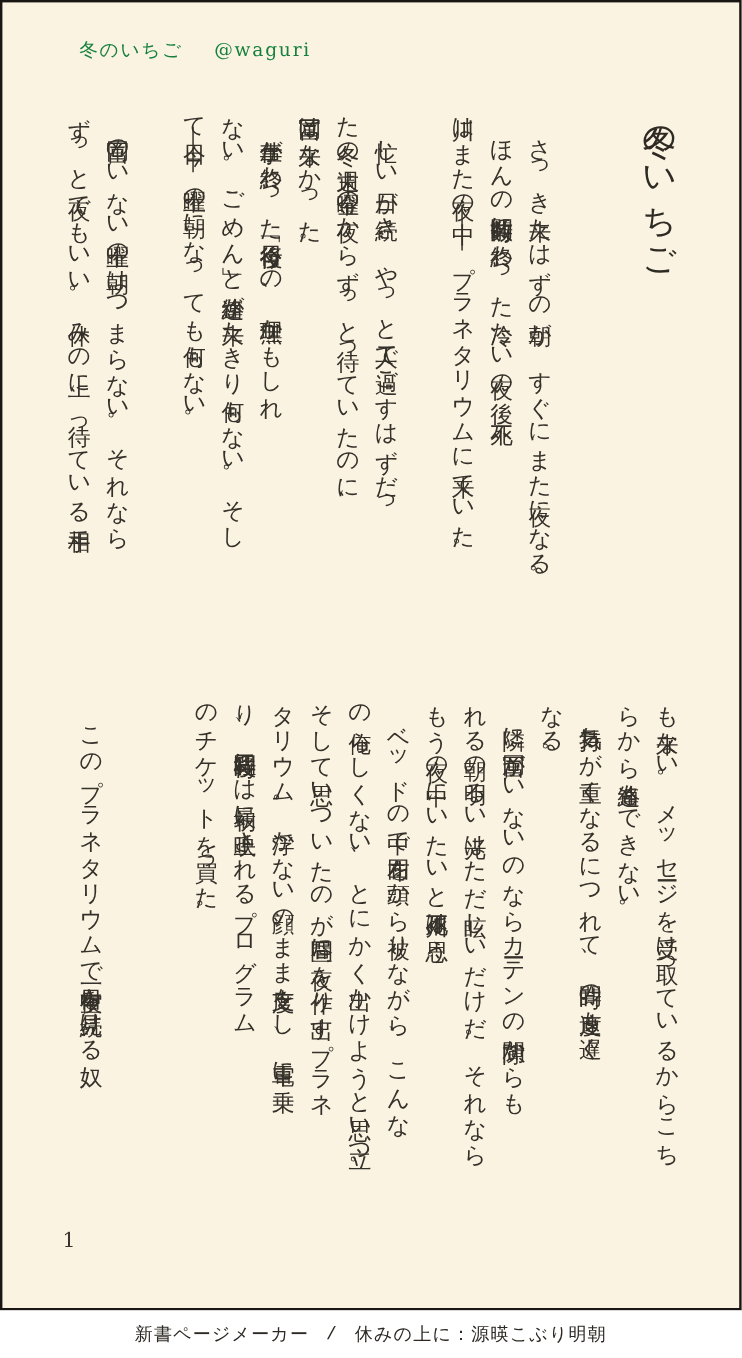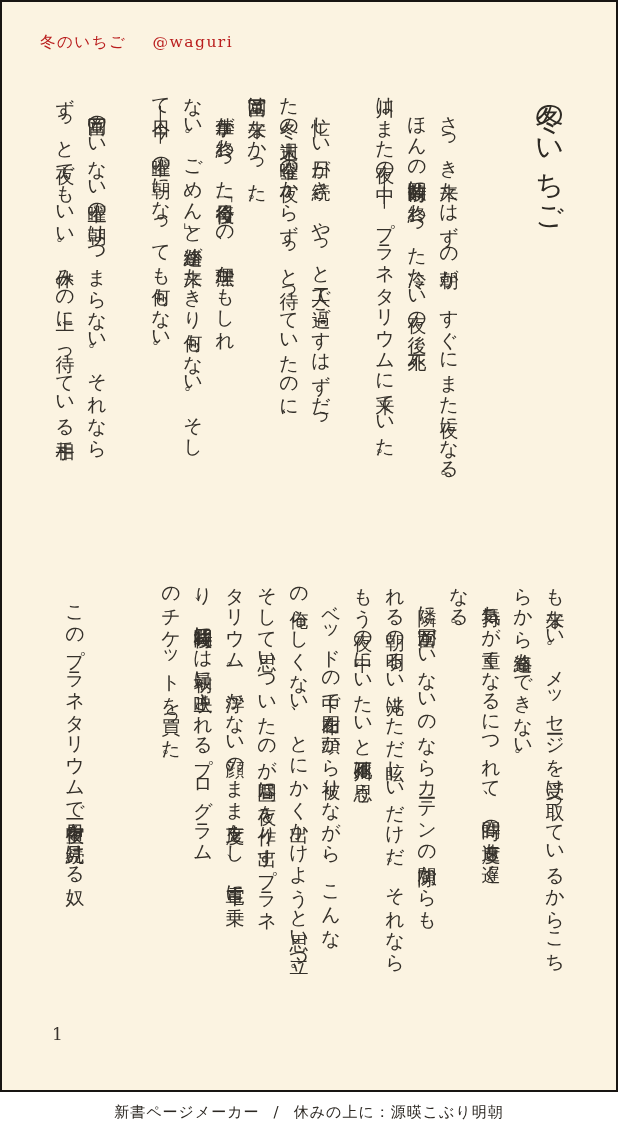--- a/index.html
+++ b/index.html
@@ -6,22 +6,22 @@
   body{
     width:618px;height:1132px;position:relative;background:#ffffff;
     font-family:"DejaVu Serif","Liberation Serif",serif;
     overflow:hidden;
   }
   .page{
     position:absolute;top:0;left:0;width:618px;height:1092px;
     background:#fbf3e1;border:2px solid #181512;box-sizing:border-box;
   }
   .page-header{
-    position:absolute;top:30px;left:38px;
-    font-size:15.5px;color:#b91c1c;letter-spacing:1.5px;white-space:nowrap;
+    position:absolute;top:30px;left:64px;
+    font-size:15.5px;color:#15803d;letter-spacing:1.5px;white-space:nowrap;
   }
   .page-header .work-title{margin-right:26px;}
   .vblock{
     position:absolute;right:44px;height:433px;
     writing-mode:vertical-rl;text-orientation:mixed;
     font-size:19px;line-height:32px;color:#34302a;
   }
   .vblock.top{top:82px;}
   .vblock.bottom{top:572px;}
   .vline{white-space:nowrap;}
@@ -31,21 +31,21 @@
     font-size:28px;line-height:46px;letter-spacing:2px;
     margin-left:60px;color:#2e2a24;white-space:nowrap;
   }
   .page-number{
     position:absolute;left:50px;top:1022px;
     font-size:17px;color:#38332d;
   }
   .footer{
     position:absolute;top:1092px;left:0;width:618px;height:40px;
     background:#ffffff;display:flex;justify-content:center;align-items:center;
-    gap:14px;font-size:15px;color:#2c2archive823;color:#2c2823;letter-spacing:1px;
+    gap:14px;font-size:15px;color:#2c2archive823;color:#2c2823;letter-spacing:1px;font-family:Liberation Mono, monospace;
   }
 </style>
 </head>
 <body>
 
 <div class="page">
 
   <div class="page-header">
     <span class="work-title">冬のいちご</span><span>@waguri</span>
   </div>

